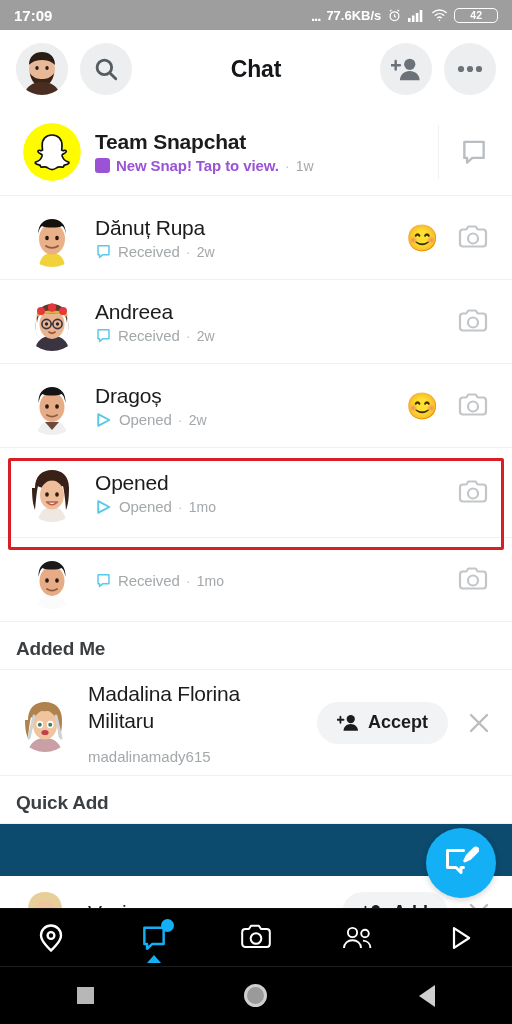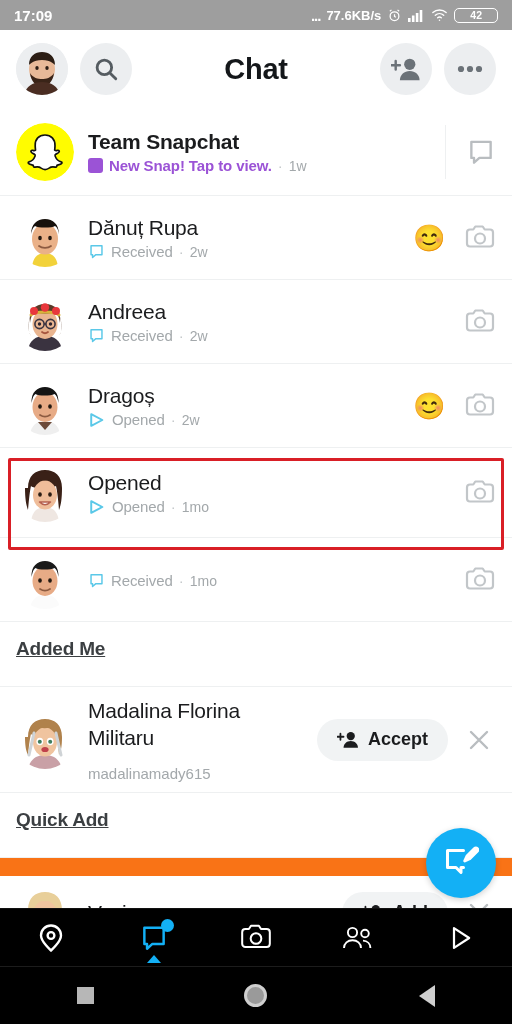--- a/index.html
+++ b/index.html
@@ -2,21 +2,21 @@
 <html><head>
 <meta charset="utf-8">
 <style>
   * { margin:0; padding:0; box-sizing:border-box; }
   html,body{
     width:512px; height:1024px; overflow:hidden;
     background:#ffffff;
     font-family:"Liberation Sans", sans-serif;
     -webkit-font-smoothing:antialiased;
   }
-  #phone{ position:relative; width:512px; height:1024px; background:#f97316; overflow:hidden; }
+  #phone{ position:relative; width:512px; height:1024px; background:#0c4a6e; overflow:hidden; }
 
   
   .statusbar{
     height:30px; background:#9e9e9e; color:#ffffff;
     display:flex; align-items:center; justify-content:space-between;
     padding:0 14px; font-size:15px; font-weight:bold;
   }
   .sb-right{ display:flex; align-items:center; gap:6px; font-size:13px; font-weight:bold; }
   .sb-dots{ letter-spacing:-1px; font-size:15px; }
   .battery{
@@ -31,30 +31,30 @@
     padding:0 16px; gap:12px; position:relative;
   }
   .circle-btn{
     width:52px; height:52px; border-radius:50%;
     background:#eceef0; display:flex; align-items:center; justify-content:center;
     flex:0 0 auto;
   }
   .avatar-btn{ background:#eceef0; overflow:hidden; }
   .header-title{
     position:absolute; left:0; right:0; text-align:center;
-    font-size:29px; font-weight:bold; color:#14171a; letter-spacing:-0.2px;
+    font-size:23px; font-weight:bold; color:#14171a; letter-spacing:-0.2px;
     pointer-events:none;
   }
   .header-right{ margin-left:auto; display:flex; gap:12px; align-items:center; z-index:2;}
 
   
   .list{ background:#fff; }
   .row{
     display:flex; align-items:center; gap:14px;
-    padding:0 16px; height:84px; position:relative;
+    padding:0 23px; height:84px; position:relative;
     border-bottom:1px solid #eef0f1; background:#fff;
   }
   .row.tall{ height:88px; }
   .bmoji{ width:58px; height:58px; border-radius:50%; flex:0 0 auto; overflow:hidden; background:#f2f3f4;}
   .bmoji.plain{ background:transparent; }
   .row-main{ flex:1 1 auto; min-width:0; }
   .name{ font-size:21px; color:#1b1c1e; letter-spacing:-0.2px; line-height:26px; }
   .name.bold{ font-weight:bold; }
   .sub{ display:flex; align-items:center; gap:6px; margin-top:2px; }
   .sub-txt{ font-size:15px; color:#a3a8ab; letter-spacing:-0.1px; }
@@ -66,22 +66,22 @@
   .divider-v{ width:1px; height:54px; background:#eef0f1; margin-right:2px;}
 
   
   .highlight-box{
     position:absolute; border:3px solid #d91f26; pointer-events:none; z-index:30;
     border-radius:2px;
   }
 
   
   .section-head{
-    padding:16px 16px 26px 16px; font-size:19px; font-weight:bold; color:#3b3f42;
-    letter-spacing:-0.2px; background:#fff; border-bottom:1px solid #eef0f1;text-decoration:underline;
+    padding:16px 16px 9px 16px; font-size:19px; font-weight:bold; color:#3b3f42;
+    letter-spacing:-0.2px; background:#fff; border-bottom:1px solid #eef0f1;
   }
   .friend-row{
     display:flex; align-items:center; gap:14px; padding:10px 16px; min-height:90px;
     border-bottom:1px solid #eef0f1; background:#fff;
   }
   .friend-main{ flex:1 1 auto; min-width:0; }
   .friend-name{ font-size:21px; color:#1b1c1e; line-height:27px; letter-spacing:-0.2px; }
   .friend-user{ font-size:15px; color:#a3a8ab; margin-top:14px; }
   .accept-btn{
     background:#f1f3f4; border-radius:22px; height:42px; display:flex; align-items:center;

